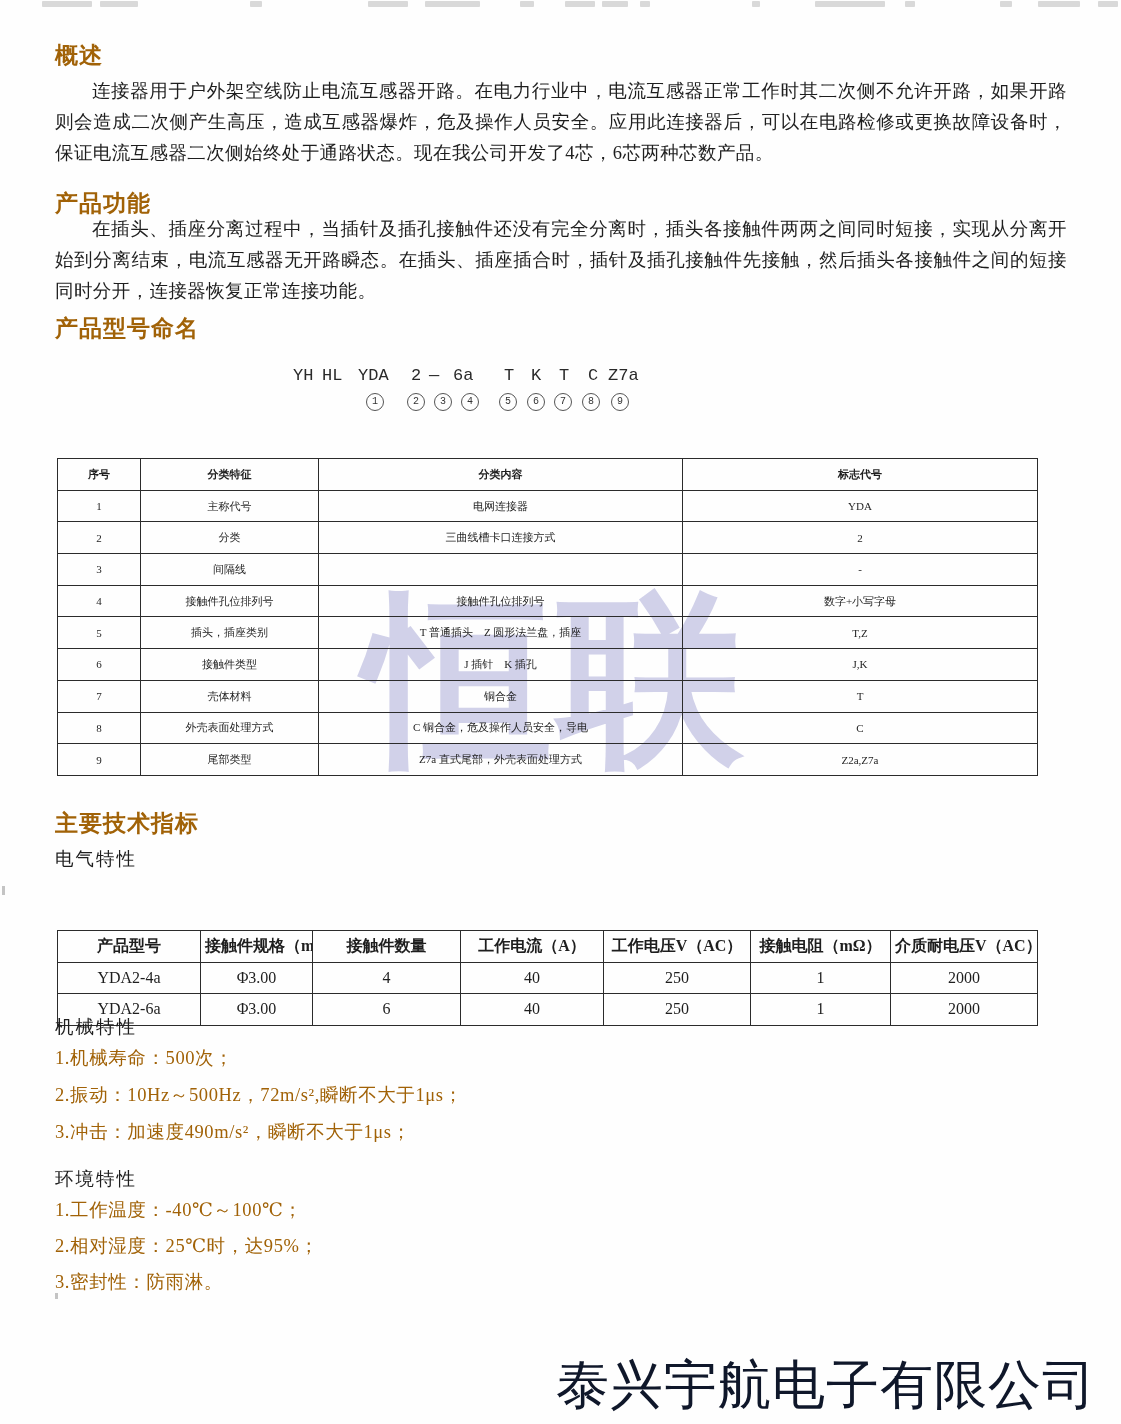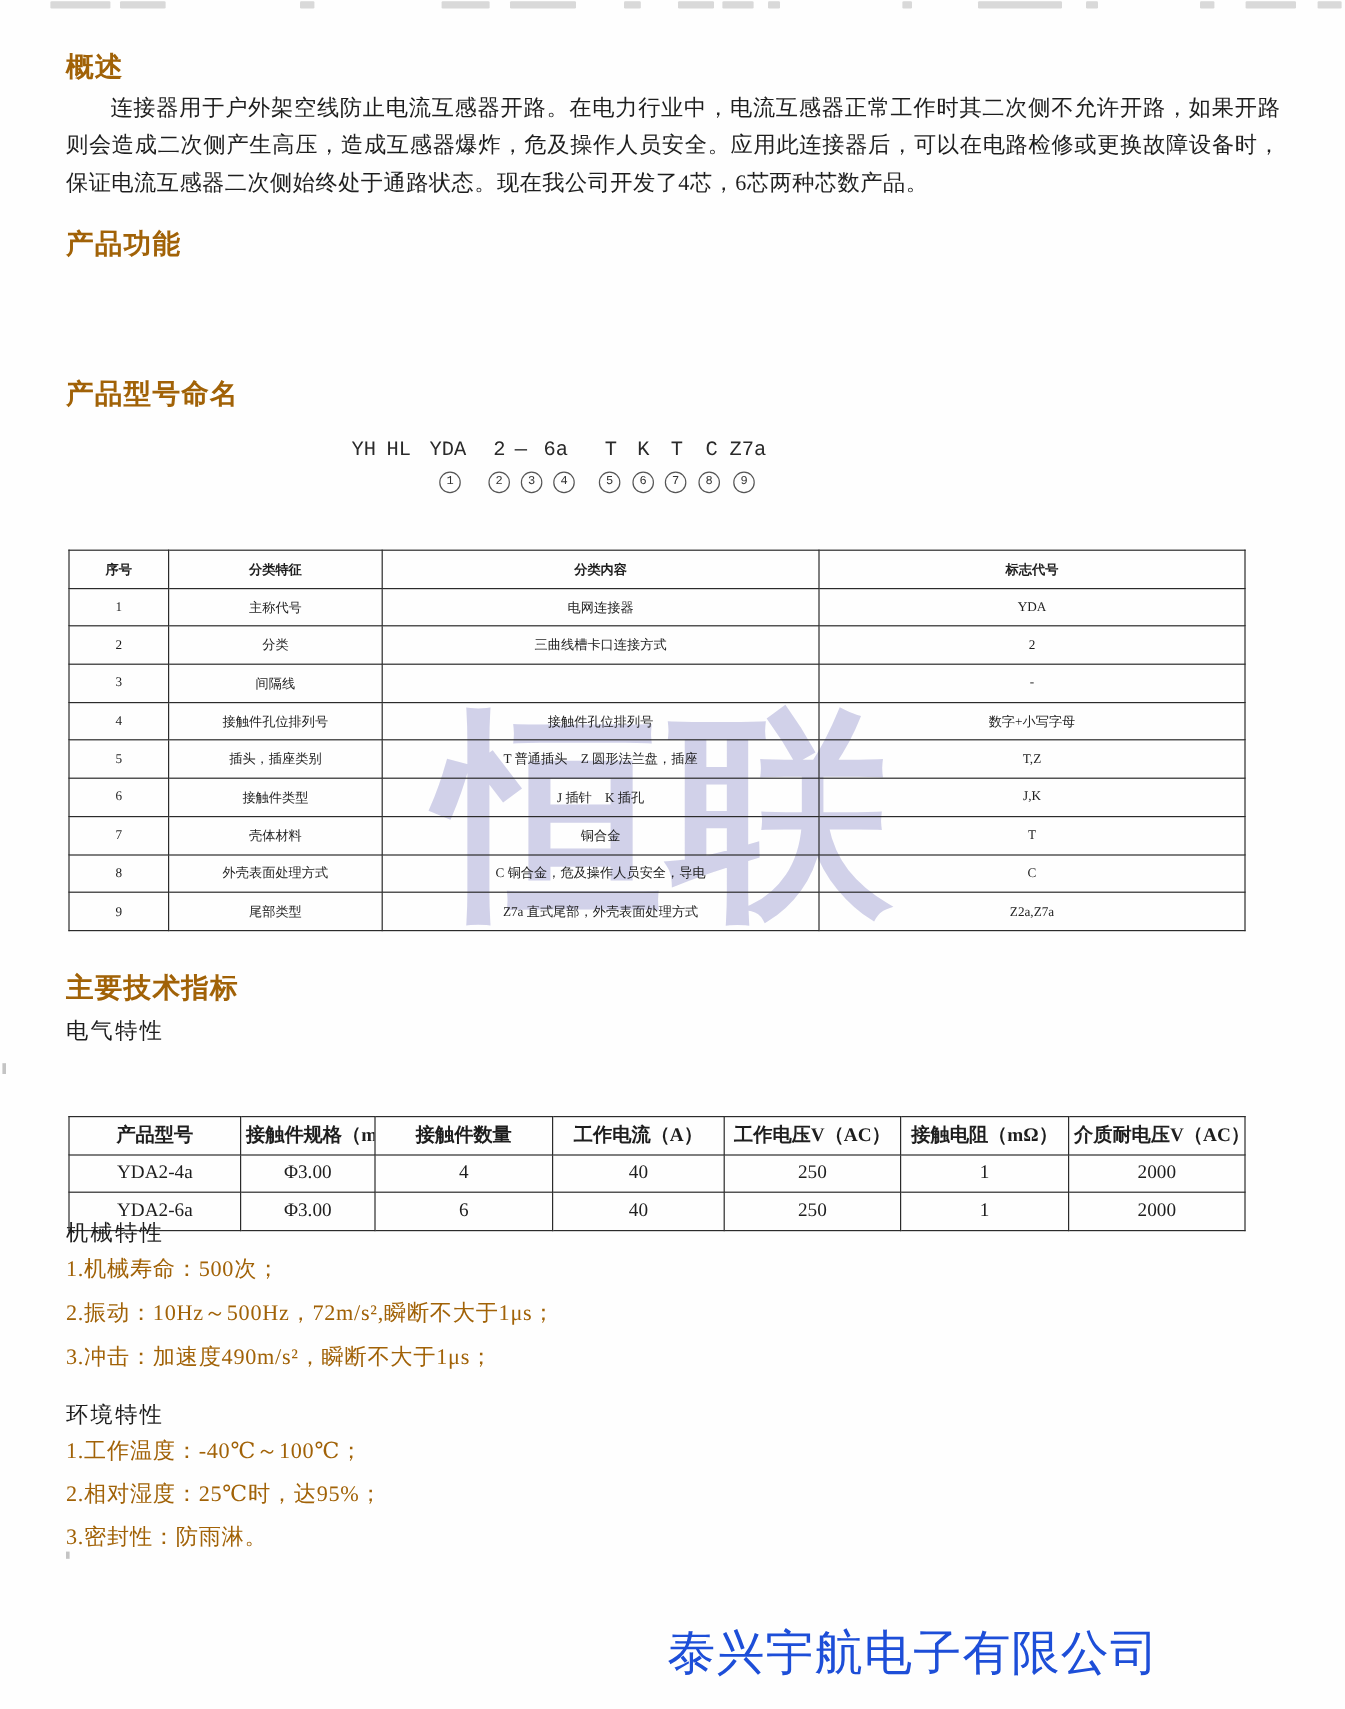--- a/index.html
+++ b/index.html
@@ -58,21 +58,21 @@
   .list-block div{white-space:nowrap;}
 
   .watermark-center{
     position:absolute;left:366px;top:588px;z-index:1;
     font-size:186px;line-height:1;font-weight:bold;letter-spacing:6px;
     color:rgba(124,124,192,0.34);white-space:nowrap;
     font-family:"Liberation Serif","DejaVu Serif",serif;
   }
   .watermark-bottom{
     position:absolute;left:556px;top:1356px;z-index:1;
-    font-size:40px;line-height:1.1;letter-spacing:1px;color:#1d4ed8;white-space:nowrap;
+    font-size:53px;line-height:1.1;letter-spacing:1px;color:#0f172a;white-space:nowrap;
     font-family:"Liberation Serif","DejaVu Serif",serif;
   }
 </style>
 </head>
 <body>
 
 <div class="page">
 
   <div class="remnant">
       <span style="left: 42px; width: 50px;"></span>
@@ -95,20 +95,21 @@
   <div class="speck" style="left:55px;top:1293px;height:6px;"></div>
 
   <div class="watermark-center">恒联</div>
 
   <div class="watermark-bottom">泰兴宇航电子有限公司</div>
 
   <div class="h-section" style="top:40px;">概述</div>
   <div class="paragraph" style="top:76px;">连接器用于户外架空线防止电流互感器开路。在电力行业中，电流互感器正常工作时其二次侧不允许开路，如果开路则会造成二次侧产生高压，造成互感器爆炸，危及操作人员安全。应用此连接器后，可以在电路检修或更换故障设备时，保证电流互感器二次侧始终处于通路状态。现在我公司开发了4芯，6芯两种芯数产品。</div>
 
   <div class="h-section" style="top:188px;">产品功能</div>
+  <div class="paragraph" style="top:214px;">在插头、插座分离过程中，当插针及插孔接触件还没有完全分离时，插头各接触件两两之间同时短接，实现从分离开始到分离结束，电流互感器无开路瞬态。在插头、插座插合时，插针及插孔接触件先接触，然后插头各接触件之间的短接同时分开，连接器恢复正常连接功能。</div>
 
   <div class="h-section" style="top:313px;">产品型号命名</div>
   <div class="code-line" id="code-line">
       <span style="left: 293px;">YH</span>
       <span style="left: 322px;">HL</span>
       <span style="left: 358px;">YDA</span>
       <span style="left: 411px;">2</span>
       <span style="left: 429px;">—</span>
       <span style="left: 453px;">6a</span>
       <span style="left: 504px;">T</span>

